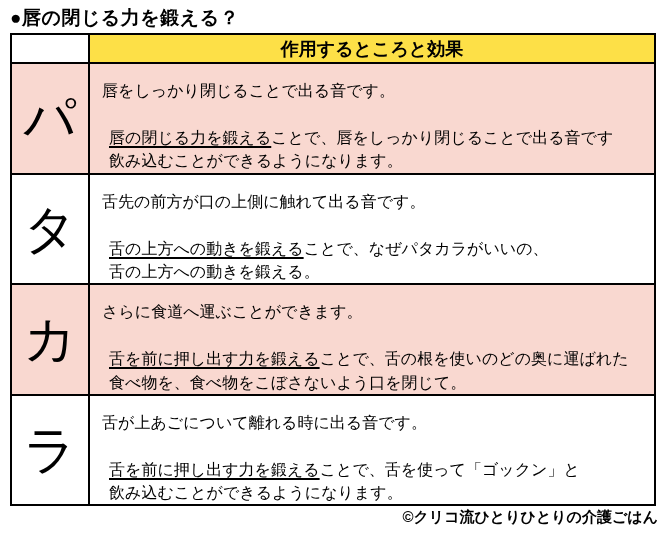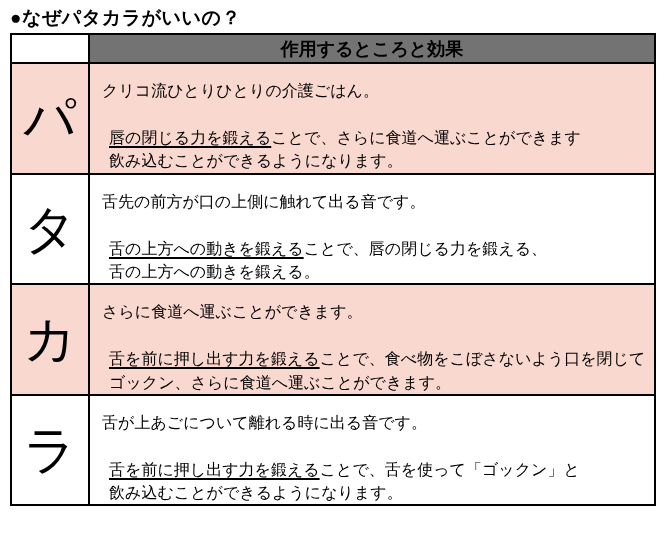--- a/index.html
+++ b/index.html
@@ -42,21 +42,21 @@
     font-size: 52px;
     font-weight: normal;
     line-height: 1;
   }
   td.header-empty { height: 29px; background: #fff; }
   td.header-cell {
     text-align: center;
     vertical-align: middle;
     font-size: 18px;
     font-weight: bold;
-    background: #737373;
+    background: #fde047;
   }
   tr.data-row td { height: 110px; }
   tr.highlight td { background: var(--row-highlight); }
 
   td.content-cell {
     vertical-align: top;
     padding: 15px 8px 0 12px;
     font-size: 16px;
     line-height: 1.45;
   }
@@ -74,69 +74,70 @@
     font-size: 15px;
     font-weight: bold;
     white-space: nowrap;
   }
 </style>
 </head>
 <body>
 
 <div class="page">
 
-  <div class="doc-title">●なぜパタカラがいいの？</div>
+  <div class="doc-title">●唇の閉じる力を鍛える？</div>
 
   <table class="patakara">
     <tbody>
         <tr>
       <td class="letter-cell header-empty"></td>
       <td class="header-cell">作用するところと効果</td>
     </tr>
 
     <tr class="data-row highlight">
       <td class="letter-cell">パ</td>
       <td class="content-cell">
-        <div class="sound-line">クリコ流ひとりひとりの介護ごはん。</div>
+        <div class="sound-line">唇をしっかり閉じることで出る音です。</div>
         <div class="effect-para">
-          <span class="underline">唇の閉じる力を鍛える</span><span>ことで、さらに食道へ運ぶことができます</span>
+          <span class="underline">唇の閉じる力を鍛える</span><span>ことで、唇をしっかり閉じることで出る音です</span>
           <div>飲み込むことができるようになります。</div>
         </div>
       </td>
     </tr>
 
     <tr class="data-row">
       <td class="letter-cell">タ</td>
       <td class="content-cell">
         <div class="sound-line">舌先の前方が口の上側に触れて出る音です。</div>
         <div class="effect-para">
-          <span class="underline">舌の上方への動きを鍛える</span><span>ことで、唇の閉じる力を鍛える、</span>
+          <span class="underline">舌の上方への動きを鍛える</span><span>ことで、なぜパタカラがいいの、</span>
           <div>舌の上方への動きを鍛える。</div>
         </div>
       </td>
     </tr>
 
     <tr class="data-row highlight">
       <td class="letter-cell">カ</td>
       <td class="content-cell">
         <div class="sound-line">さらに食道へ運ぶことができます。</div>
         <div class="effect-para">
-          <span class="underline">舌を前に押し出す力を鍛える</span><span>ことで、食べ物をこぼさないよう口を閉じて</span>
-          <div>ゴックン、さらに食道へ運ぶことができます。</div>
+          <span class="underline">舌を前に押し出す力を鍛える</span><span>ことで、舌の根を使いのどの奥に運ばれた</span>
+          <div>食べ物を、食べ物をこぼさないよう口を閉じて。</div>
         </div>
       </td>
     </tr>
 
     <tr class="data-row">
       <td class="letter-cell">ラ</td>
       <td class="content-cell">
         <div class="sound-line">舌が上あごについて離れる時に出る音です。</div>
         <div class="effect-para">
           <span class="underline">舌を前に押し出す力を鍛える</span><span>ことで、舌を使って「ゴックン」と</span>
           <div>飲み込むことができるようになります。</div>
         </div>
       </td>
     </tr>
   </tbody>
     </table>
 
+  <div class="credit">©クリコ流ひとりひとりの介護ごはん</div>
 
 </div>
 
 </body></html>

